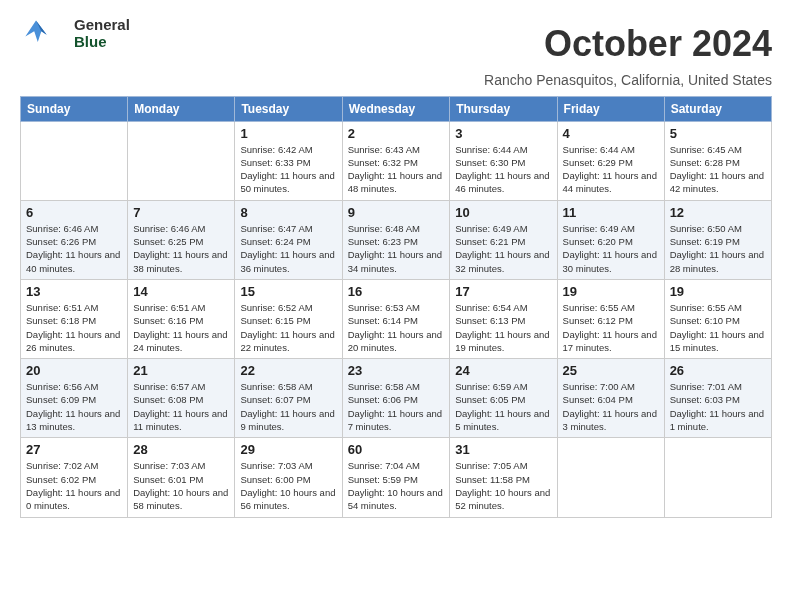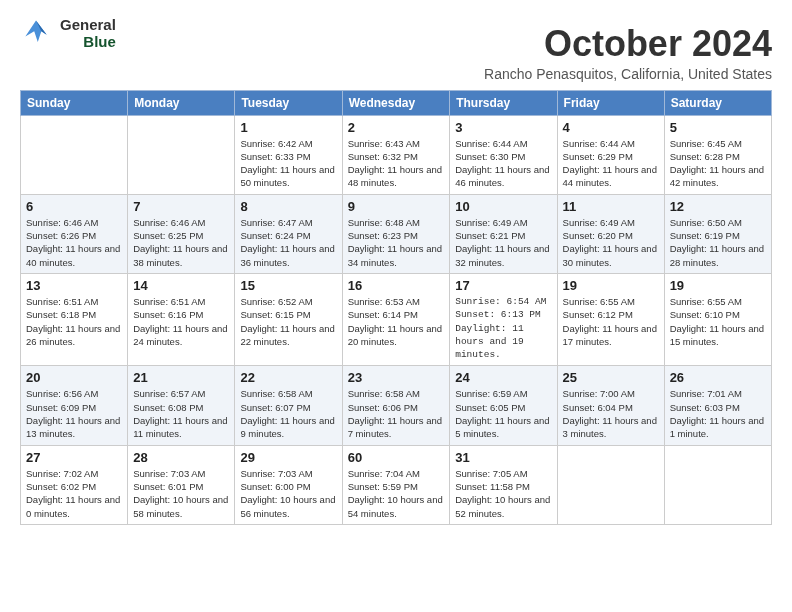--- a/index.html
+++ b/index.html
@@ -15,41 +15,40 @@
     }
     .header {
       display: flex;
       align-items: flex-start;
       justify-content: space-between;
       margin-bottom: 6px;
     }
     .logo {
       display: flex;
       align-items: center;
-      gap: 8px;
-      text-align: right;
+      gap: 22px;
     }
     .logo-bird {
       width: 32px;
       height: 32px;
     }
     .title-block {
       text-align: right;
     }
     .month-title {
       font-size: 36px;
       font-weight: bold;
       color: #333;
       line-height: 1.1;
       margin-top: 8px;
     }
     .subtitle {
       font-size: 14px;
       color: #555;
-      margin-top: 2px;
+      margin-top: 8px;
     }
     .calendar {
       width: 100%;
       border-collapse: collapse;
       margin-top: 8px;
     }
     .calendar th {
       background-color: #4a7fc1;
       color: #fff;
       font-size: 12px;
@@ -219,21 +218,21 @@
 Daylight: 11 hours and 22 minutes.</div>
           </td>
           <td>
             <span class="day-num">16</span>
             <div class="day-info" style="white-space: pre-line;">Sunrise: 6:53 AM
 Sunset: 6:14 PM
 Daylight: 11 hours and 20 minutes.</div>
           </td>
           <td>
             <span class="day-num">17</span>
-            <div class="day-info" style="white-space: pre-line; font-family: Liberation Mono, monospace;">Sunrise: 6:54 AM
+            <div class="day-info" style="white-space: pre-line;">Sunrise: 6:54 AM
 Sunset: 6:13 PM
 Daylight: 11 hours and 19 minutes.</div>
           </td>
           <td>
             <span class="day-num">19</span>
             <div class="day-info" style="white-space: pre-line;">Sunrise: 6:55 AM
 Sunset: 6:12 PM
 Daylight: 11 hours and 17 minutes.</div>
           </td>
           <td>

